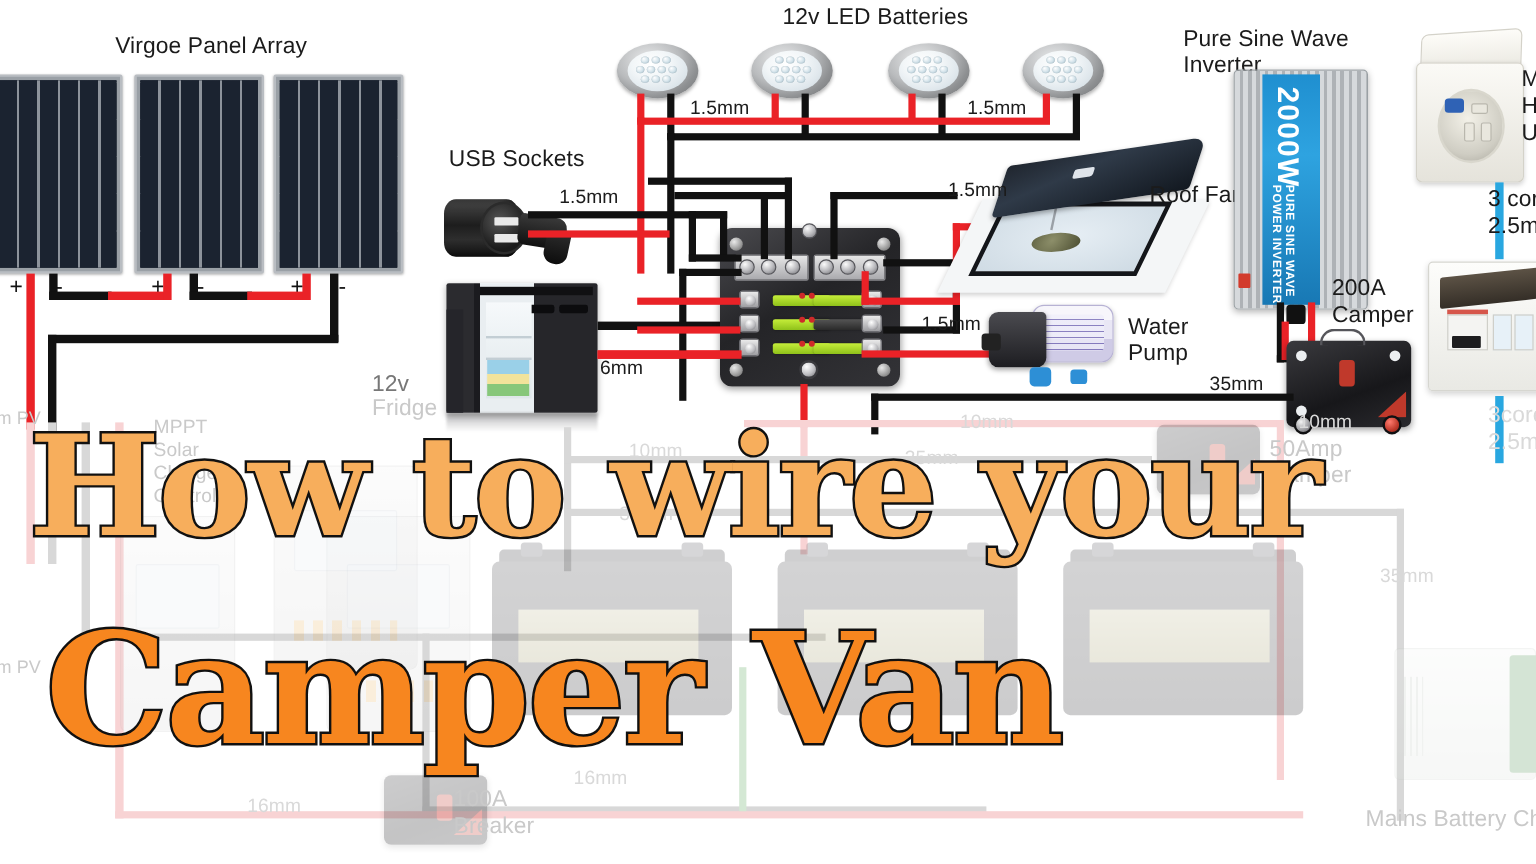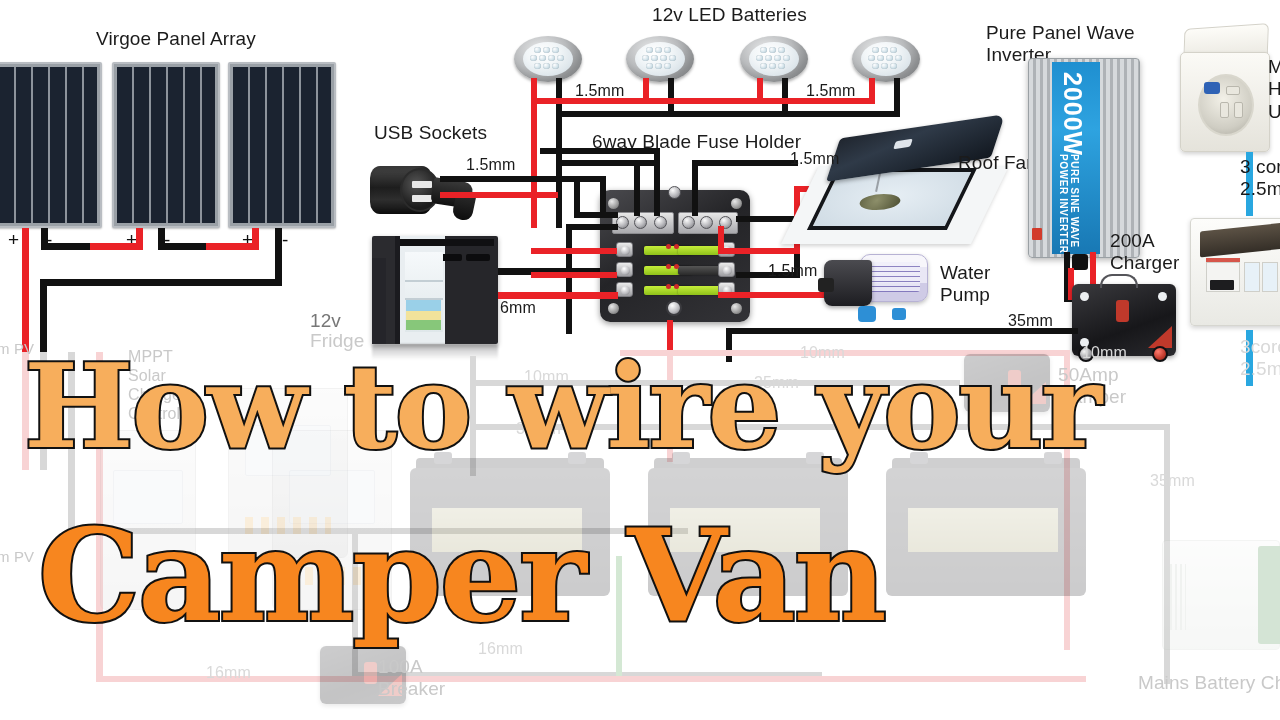--- a/index.html
+++ b/index.html
@@ -489,21 +489,20 @@
     <div class="food"></div>
     <div class="refl"></div>
   </div>
   <div class="lbl" style="left:310px; top:310px; font-size:19px; color:#777;">12v</div>
   <div class="lbl faded" style="left:310px; top:330px; font-size:19px;">Fridge</div>
 
   <div class="w black" style="left:498px; top:268px; width:116px; height:7px;"></div>
   <div class="w red" style="left:498px; top:292px; width:116px; height:7px;"></div>
   <div class="lbl wire" style="left:500px; top:299px;">6mm</div>
 
-  <div class="lbl" style="left:592px; top:131px; font-size:19px;">6way Blade Fuse Holder</div>
 
   <div class="fuse" style="left:600px; top:190px;">
     <div class="shell"></div>
     <div class="screw" style="left:8px; top:8px;"></div>
     <div class="screw" style="left:131px; top:8px;"></div>
     <div class="screw" style="left:8px; top:113px;"></div>
     <div class="screw" style="left:131px; top:113px;"></div>
     <div class="bolt" style="left:68px; top:-4px;"></div>
     <div class="negbolt" style="left:66px; top:110px;"></div>
 
@@ -597,39 +596,39 @@
     <div class="lblband"></div>
     <div class="head"></div>
     <div class="nipple"></div>
     <div class="blue1"></div>
       <div class="blue2"></div>
   </div>
   <div class="lbl" style="left:940px; top:262px; font-size:19px;">Water
 Pump</div>
   <div class="lbl wire" style="left:768px; top:262px;">1.5mm</div>
 
-  <div class="lbl" style="left:986px; top:22px; font-size:19px;">Pure Panel Wave
+  <div class="lbl" style="left:986px; top:22px; font-size:19px;">Pure Sine Wave
 Inverter</div>
   <div class="inv" style="left:1028px; top:58px;">
     <div class="case"></div>
     <div class="band">
       <div class="txt big">2000W</div>
       <div class="txt sm">PURE SINE WAVE POWER INVERTER</div>
     </div>
     <div class="logo"></div>
     <div class="post"></div>
   </div>
 
   <div class="w black" style="left:1064px; top:252px; width:6px; height:50px;"></div>
   <div class="w black" style="left:1064px; top:296px; width:22px; height:6px;"></div>
   <div class="w red" style="left:1090px; top:252px; width:6px; height:46px;"></div>
   <div class="w red" style="left:1068px; top:268px; width:6px; height:32px;"></div>
 
   <div class="lbl" style="left:1110px; top:230px; font-size:19px;">200A
-Charger</div>
+Camper</div>
   <div class="brk" style="left:1072px; top:284px;">
     <div class="body"></div>
     <div class="wire"></div>
     <div class="hole" style="left:8px; top:8px;"></div>
     <div class="hole" style="left:86px; top:8px;"></div>
     <div class="hole" style="left:8px; top:54px;"></div>
     <div class="hole" style="left:86px; top:54px;"></div>
     <div class="btn"></div>
     <div class="lever"></div>
     <div class="post" style="left:6px; bottom:-6px;"></div>

